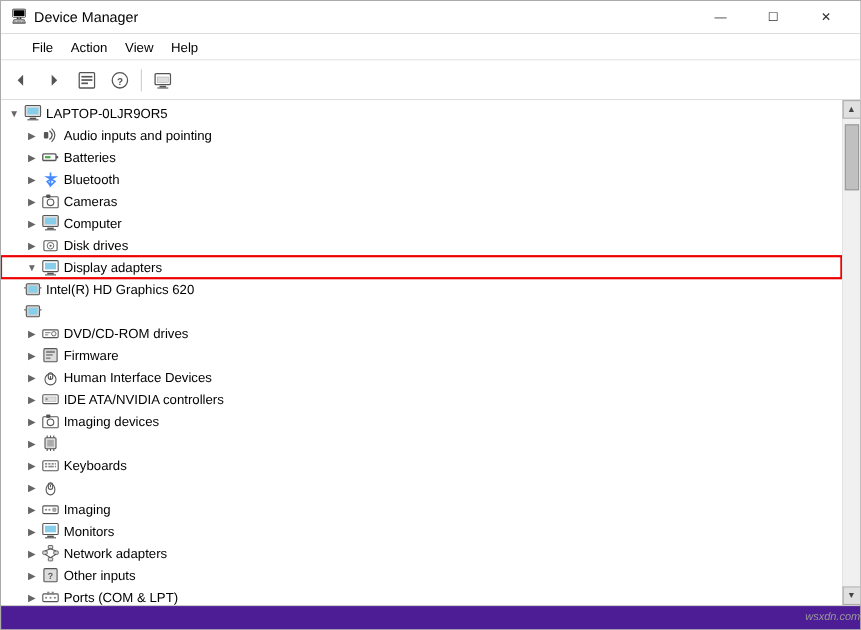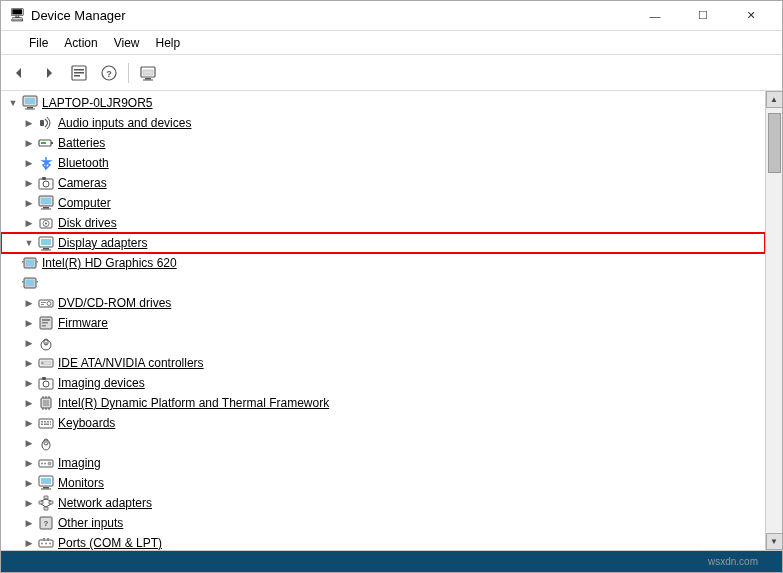--- a/index.html
+++ b/index.html
@@ -191,42 +191,42 @@
       height: 16px;
       display: flex;
       align-items: center;
       justify-content: center;
       flex-shrink: 0;
       margin-right: 3px;
     }
 
     .tree-label {
       font-size: 12px;
-      text-decoration: underline;
     }
 
     .indent-1 { padding-left: 4px; }
     .indent-2 { padding-left: 20px; }
     .indent-4 { }
 
     
     .highlighted-item {
       outline: 2px solid #e00;
       outline-offset: -1px;
     }
 
     .status-bar {
       height: 22px;
-      background: #0c4a6e;
+      background: #4c1d95;
       border-top: 1px solid #ccc;
       display: flex;
       align-items: center;
-      padding: 0 24px;
+      padding: 0 0;
       font-size: 11px;
       color: #444;
+      font-style: italic;
     }
 
     
     .ic { font-size: 13px; line-height: 1; }
   </style>
 </head>
 <body>
 
 <div class="window">
 
@@ -303,21 +303,21 @@
 
       <div class="tree-item indent-2">
         <span class="tree-toggle">▶</span>
         <span class="tree-icon">
           <svg width="16" height="16" viewBox="0 0 16 16">
             <rect x="2" y="5" width="4" height="6" rx="1" fill="#555"></rect>
             <path d="M7 4 Q12 8 7 12" stroke="#555" stroke-width="1.2" fill="none"></path>
             <path d="M9 2 Q15 8 9 14" stroke="#555" stroke-width="1" fill="none"></path>
           </svg>
         </span>
-        <span class="tree-label">Audio inputs and devices</span>
+        <span class="tree-label">Audio inputs and pointing</span>
       </div>
 
       <div class="tree-item indent-2">
         <span class="tree-toggle">▶</span>
         <span class="tree-icon">
           <svg width="16" height="16" viewBox="0 0 16 16">
             <rect x="1" y="5" width="12" height="6" rx="1" fill="none" stroke="#555" stroke-width="1.2"></rect>
             <rect x="13" y="7" width="2" height="2" fill="#555"></rect>
             <rect x="3" y="7" width="5" height="2" fill="#4a4"></rect>
           </svg>
@@ -438,20 +438,21 @@
 
       <div class="tree-item indent-2">
         <span class="tree-toggle">▶</span>
         <span class="tree-icon">
           <svg width="16" height="16" viewBox="0 0 16 16">
             <ellipse cx="8" cy="10" rx="5" ry="5" fill="none" stroke="#555" stroke-width="1"></ellipse>
             <rect x="6" y="4" width="4" height="6" rx="2" fill="none" stroke="#555" stroke-width="1"></rect>
             <line x1="8" y1="7" x2="8" y2="10" stroke="#555" stroke-width="1"></line>
           </svg>
         </span>
+        <span class="tree-label">Human Interface Devices</span>
       </div>
 
       <div class="tree-item indent-2">
         <span class="tree-toggle">▶</span>
         <span class="tree-icon">
           <svg width="16" height="16" viewBox="0 0 16 16">
             <rect x="1" y="4" width="14" height="8" rx="1" fill="none" stroke="#555" stroke-width="1"></rect>
             <rect x="3" y="6" width="10" height="4" fill="#ddd" stroke="#aaa" stroke-width="0.5"></rect>
             <circle cx="4.5" cy="8" r="1" fill="#888"></circle>
           </svg>
@@ -478,21 +479,20 @@
             <rect x="3" y="3" width="10" height="10" rx="1" fill="#ddd" stroke="#555" stroke-width="1"></rect>
             <rect x="5" y="5" width="6" height="6" fill="#aaa"></rect>
             <line x1="5" y1="1" x2="5" y2="3" stroke="#555" stroke-width="1"></line>
             <line x1="8" y1="1" x2="8" y2="3" stroke="#555" stroke-width="1"></line>
             <line x1="11" y1="1" x2="11" y2="3" stroke="#555" stroke-width="1"></line>
             <line x1="5" y1="13" x2="5" y2="15" stroke="#555" stroke-width="1"></line>
             <line x1="8" y1="13" x2="8" y2="15" stroke="#555" stroke-width="1"></line>
             <line x1="11" y1="13" x2="11" y2="15" stroke="#555" stroke-width="1"></line>
           </svg>
         </span>
-        <span class="tree-label">Intel(R) Dynamic Platform and Thermal Framework</span>
       </div>
 
       <div class="tree-item indent-2">
         <span class="tree-toggle">▶</span>
         <span class="tree-icon">
           <svg width="16" height="16" viewBox="0 0 16 16">
             <rect x="1" y="4" width="14" height="9" rx="1" fill="none" stroke="#555" stroke-width="1"></rect>
             <rect x="3" y="6" width="2" height="1.5" fill="#888"></rect>
             <rect x="6" y="6" width="2" height="1.5" fill="#888"></rect>
             <rect x="9" y="6" width="2" height="1.5" fill="#888"></rect>

